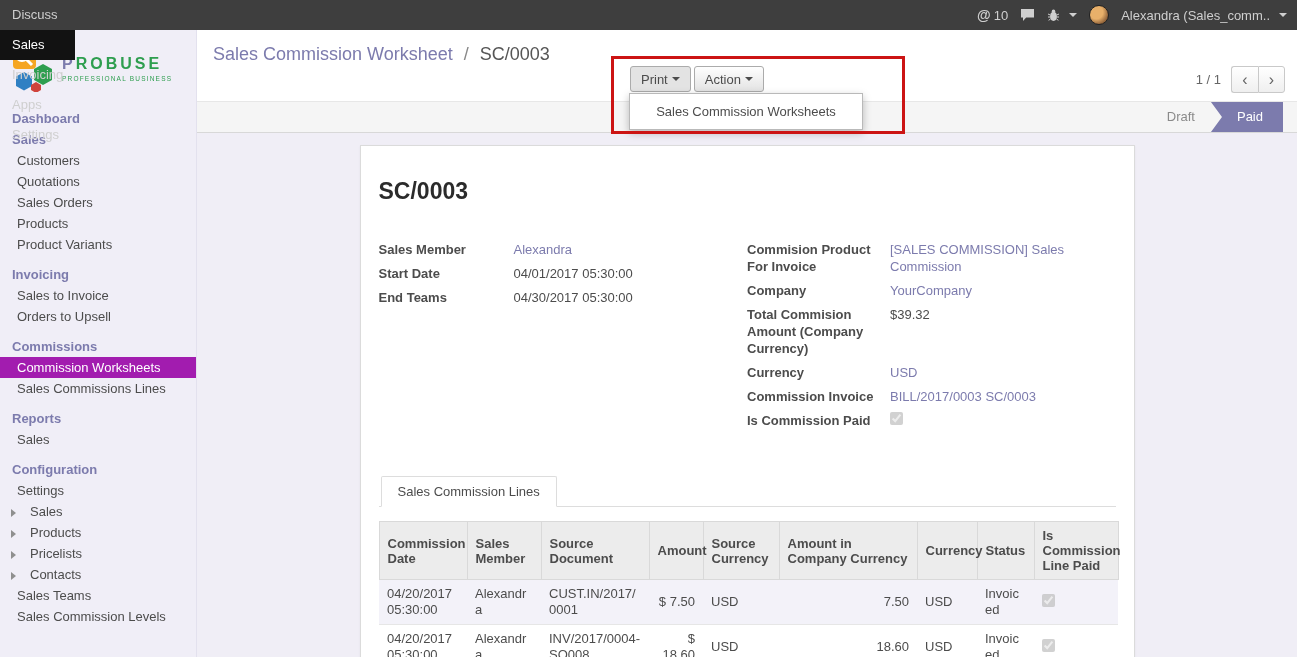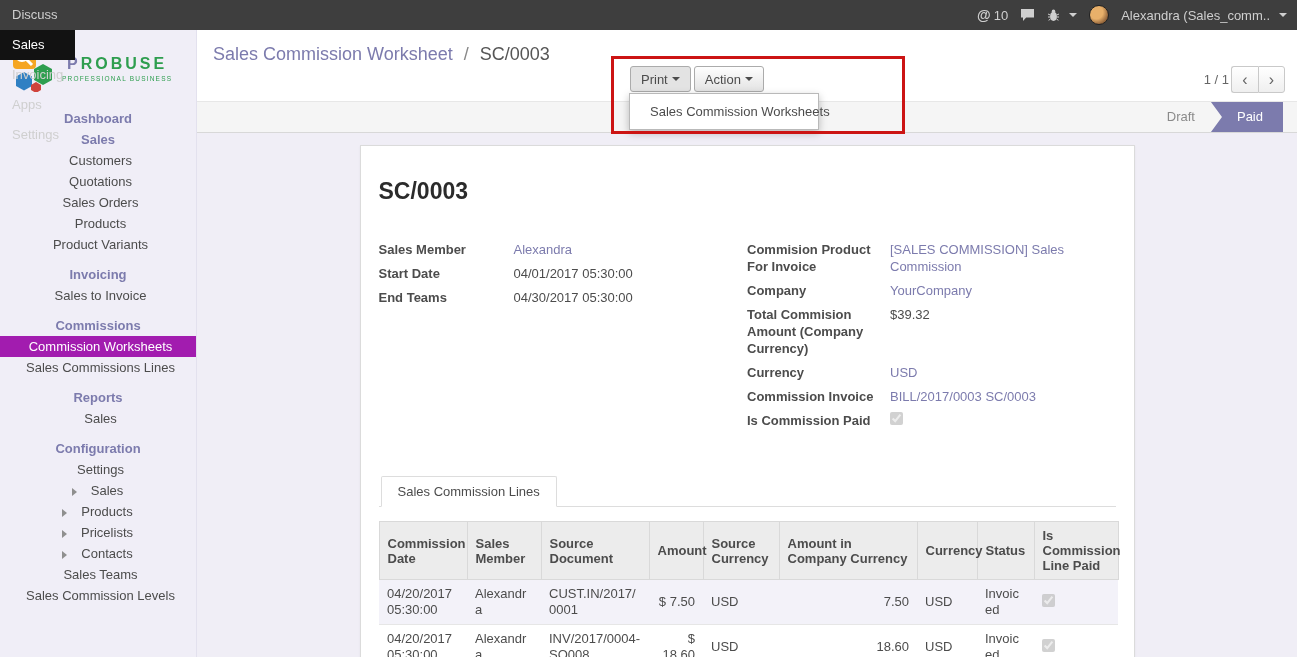--- a/index.html
+++ b/index.html
@@ -12,21 +12,21 @@
   .topbar .menu-item { color:#cfcfcf; line-height:30px; padding:0 12px; cursor:pointer; }
   .topbar .menu-item.active { background:#121212; color:#fff; }
   .topbar .right { margin-left:auto; display:flex; align-items:center; gap:12px; padding-right:10px; color:#cfcfcf; }
   .mention { display:flex; align-items:center; gap:3px; }
   .mention .at { font-size:14px; font-weight:bold; }
   .avatar { width:20px; height:20px; border-radius:50%; background:radial-gradient(circle at 35% 35%, #e8b06a 0 40%, #9a6b3f 70%, #5c4226); border:1px solid #222; }
   .user-cluster { display:flex; align-items:center; gap:5px; cursor:pointer; }
   .caret { display:inline-block; width:0; height:0; border:4px solid transparent; border-top:4px solid currentColor; margin-left:4px; position:relative; top:2px; }
 
   
-  .sidebar { position:absolute; left:0; top:30px; width:197px; bottom:0; background:#f0eef7; border-right:1px solid #e3e1ee; overflow:hidden; z-index:10;text-align:center; }
+  .sidebar { position:absolute; left:0; top:30px; width:197px; bottom:0; background:#f0eef7; border-right:1px solid #e3e1ee; overflow:hidden; z-index:10; }
   .logo { display:flex; align-items:center; gap:6px; padding:14px 8px 10px 10px; }
   .logo-text .title { font-weight:bold; font-size:16px; letter-spacing:3px; color:#2e9e4f; }
   .logo-text .title::first-letter { color:#7c7bad; }
   .logo-text .subtitle { font-size:6.5px; letter-spacing:1.2px; color:#2e9e4f; margin-top:2px; }
   .nav { padding-top:6px; }
   .nav-heading { color:#7c7bad; font-weight:bold; padding:3px 12px; cursor:pointer; }
   .nav-heading.spaced { margin-top:9px; }
   .nav-item { padding:3px 12px 3px 17px; cursor:pointer; color:#4c4c4c; white-space:nowrap; }
   .nav-item.selected { background:#a21caf; color:#fff; }
   .nav-item .expand { display:inline-block; width:0; height:0; border:4px solid transparent; border-left:5px solid #8f8f8f; margin-right:4px; position:relative; top:1px; left:-6px; }
@@ -34,23 +34,23 @@
   
   .main { position:absolute; left:197px; top:30px; right:0; bottom:0; display:flex; flex-direction:column; background:#f0eef6; }
   .control-panel { height:71px; background:#fff; position:relative; flex:none; }
   .breadcrumb { position:absolute; left:16px; top:14px; font-size:18px; }
   .breadcrumb .parent { color:#7c7bad; cursor:pointer; }
   .breadcrumb .sep { color:#888; margin:0 6px; }
   .breadcrumb .current { color:#555; }
   .cp-buttons { position:absolute; left:433px; top:36px; display:flex; gap:3px; }
   .btn { height:26px; padding:0 10px; font-size:13px; color:#4c4c4c; background:linear-gradient(#fefefe,#e3e3e3); border:1px solid #ababab; border-radius:3px; display:flex; align-items:center; cursor:pointer; }
   .btn.open { background:#e3e3e3; }
-  .dropdown { position:absolute; left:432px; top:63px; width:190px; background:#fff; border:1px solid #b9b9b9; box-shadow:0 3px 8px rgba(0,0,0,.25); z-index:40; padding:4px 0;text-align:center; }
+  .dropdown { position:absolute; left:432px; top:63px; width:234px; background:#fff; border:1px solid #b9b9b9; box-shadow:0 3px 8px rgba(0,0,0,.25); z-index:40; padding:4px 0;text-align:center; }
   .dropdown-item { padding:6px 20px; color:#4c4c4c; cursor:pointer; white-space:nowrap; }
-  .pager { position:absolute; right:12px; top:36px; display:flex; align-items:center; gap:2px;justify-content:space-between; }
+  .pager { position:absolute; right:12px; top:36px; display:flex; align-items:center; gap:10px;justify-content:space-between; }
   .pager-value { color:#666; }
   .pager-btns { display:flex; }
   .pager-btn { width:27px; height:27px; background:linear-gradient(#fff,#efefef); border:1px solid #c9c9c9; color:#666; font-size:16px; line-height:25px; text-align:center; cursor:pointer; }
   .pager-btn.prev { border-radius:3px 0 0 3px; border-right:none; }
   .pager-btn.next { border-radius:0 3px 3px 0; }
 
   .statusbar { height:32px; flex:none; background:#f5f5f5; border-top:1px solid #e7e7e7; border-bottom:1px solid #d8d8d8; display:flex; justify-content:flex-end; align-items:stretch; }
   .stage { line-height:30px; padding:0 16px; color:#8a8a8a; cursor:pointer; }
   .stage.active { background:#7c7bad; color:#fff; padding:0 20px 0 26px; margin-right:14px; clip-path:polygon(0 0, 100% 0, 100% 100%, 0 100%, 11px 50%); }
 
@@ -139,20 +139,21 @@
 
     <div class="nav-heading">Sales</div>
     <div class="nav-item">Customers</div>
     <div class="nav-item">Quotations</div>
     <div class="nav-item">Sales Orders</div>
     <div class="nav-item">Products</div>
     <div class="nav-item">Product Variants</div>
 
     <div class="nav-heading spaced">Invoicing</div>
     <div class="nav-item">Sales to Invoice</div>
+    <div class="nav-item">Orders to Upsell</div>
 
     <div class="nav-heading spaced">Commissions</div>
     <div class="nav-item selected">Commission Worksheets</div>
     <div class="nav-item">Sales Commissions Lines</div>
 
     <div class="nav-heading spaced">Reports</div>
     <div class="nav-item">Sales</div>
 
     <div class="nav-heading spaced">Configuration</div>
     <div class="nav-item">Settings</div>

